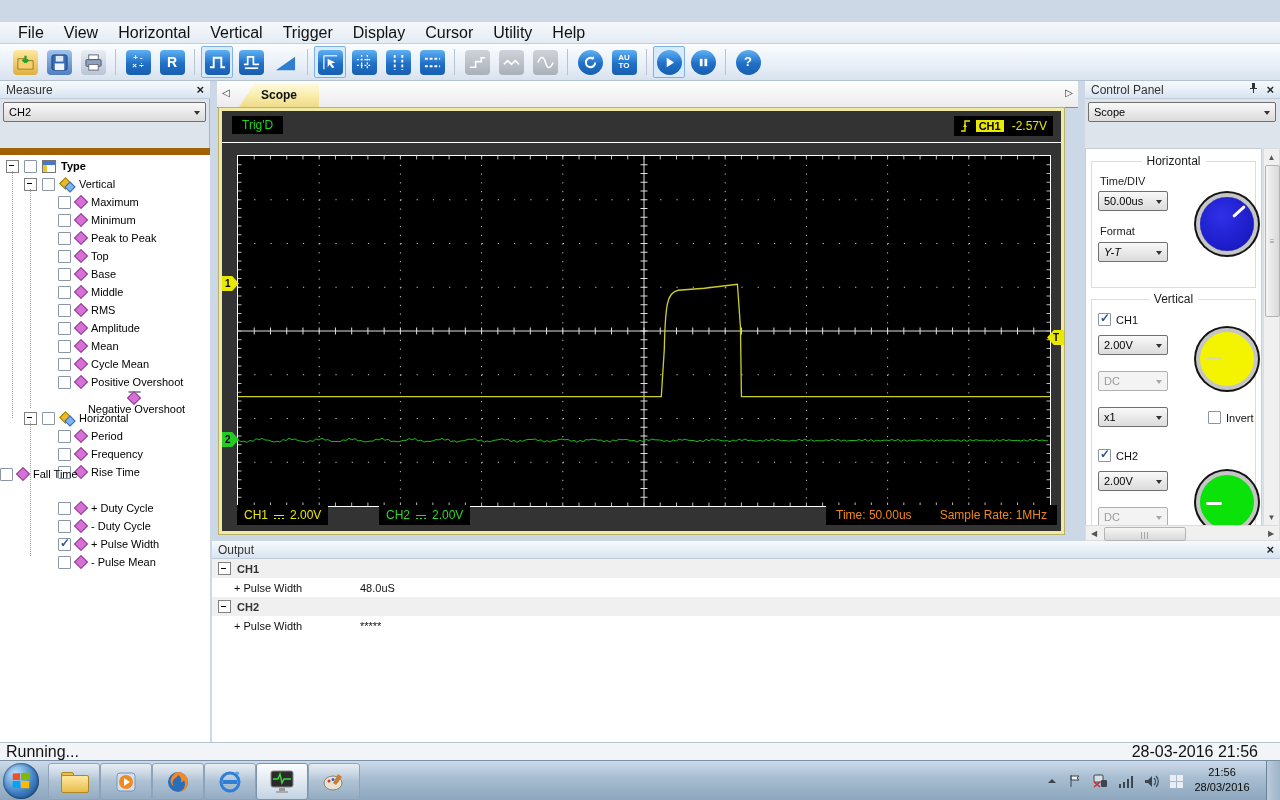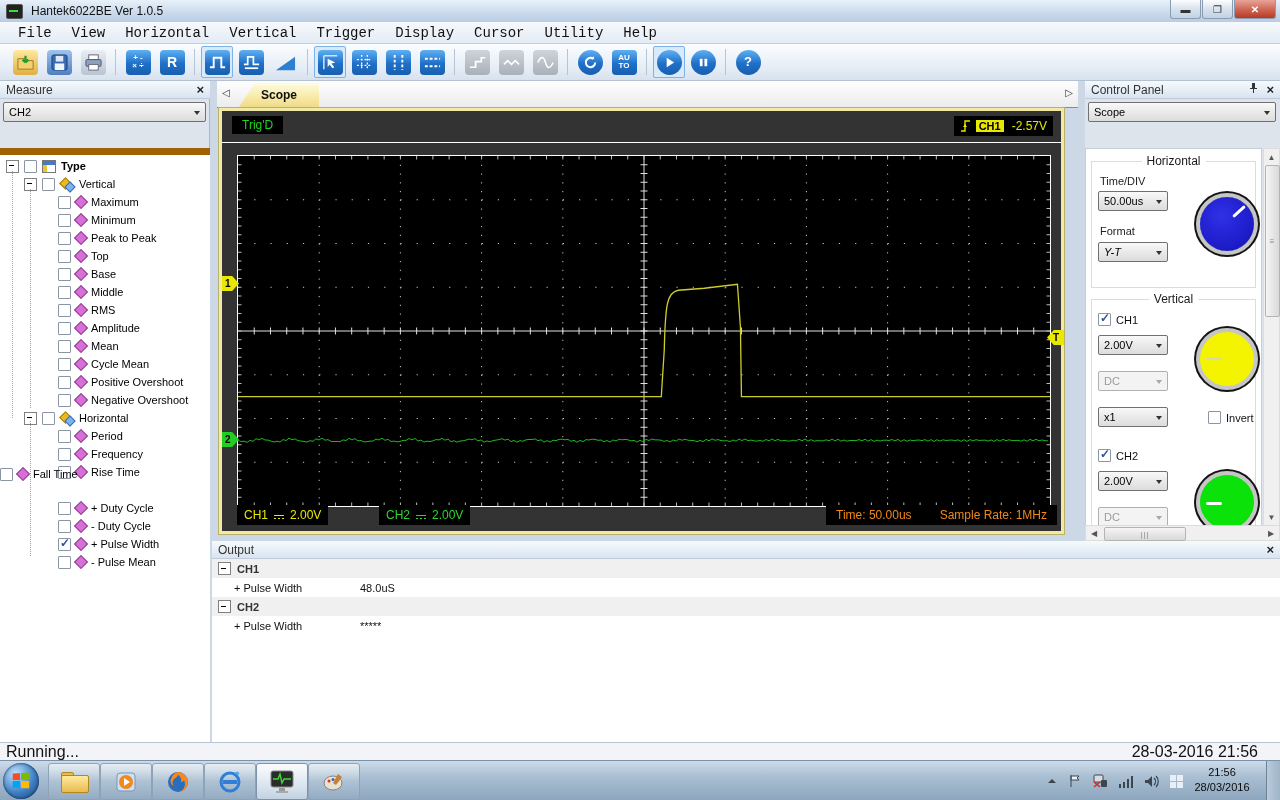--- a/index.html
+++ b/index.html
@@ -14,21 +14,21 @@
   .app-icon::after{content:"";position:absolute;left:2px;top:5px;width:9px;height:2px;background:#3ddc3d;}
   .title-text{font-size:12px;color:#111;}
   .caption-btns{position:absolute;right:4px;top:0;display:flex;}
   .cap-btn{width:29px;height:18px;border:1px solid #8a9cb2;border-top:none;display:flex;align-items:center;justify-content:center;
     background:linear-gradient(#fdfdfd,#d7e2ee 50%,#c2d2e4);font-size:10px;color:#333;border-radius:0 0 3px 3px;margin-left:1px;}
   .cap-btn.close{background:linear-gradient(#e8a397,#cf6a57 50%,#b83a24);color:#fff;font-weight:bold;width:40px;}
 
   
   .menubar{position:absolute;left:0;top:22px;width:1280px;height:22px;
     background:linear-gradient(#f6f9fc,#e3ebf4);border-bottom:1px solid #c3cfdd;display:flex;align-items:center;padding-left:8px;box-sizing:border-box;}
-  .menu-item{padding:3px 10px;font-size:14px;color:#111;font-family:Liberation Mono, monospace;}
+  .menu-item{padding:3px 10px;font-size:16px;color:#111;}
 
   
   .toolbar{position:absolute;left:0;top:44px;width:1280px;height:37px;
     background:linear-gradient(#fbfdff,#e4ecf5 70%,#d8e2ee);border-bottom:1px solid #b4c1d2;
     display:flex;align-items:center;padding-left:8px;box-sizing:border-box;}
   .tsep{width:1px;height:26px;background:#b9c4d2;margin:0 5px;}
   .tool{width:30px;height:30px;display:flex;align-items:center;justify-content:center;margin:0 1px;border:1px solid transparent;border-radius:2px;}
   .tool.active{background:#d9ebfb;border-color:#7eb2e6;}
   .tile{width:25px;height:25px;border-radius:4px;background:linear-gradient(#5fb0f2,#1f6fc8 55%,#185fae);
     display:flex;align-items:center;justify-content:center;color:#fff;font-weight:bold;}
@@ -160,29 +160,20 @@
   .showdesk{position:absolute;right:0;top:0;width:13px;height:40px;border-left:1px solid #6d8295;background:linear-gradient(90deg,#b9cadb,#9fb4c8);}
   .folder-ico{position:relative;width:26px;height:20px;}
   .folder-ico .back{position:absolute;left:0;top:3px;width:26px;height:16px;background:linear-gradient(#ffe9a0,#e8bc4e);border:1px solid #b08820;border-radius:2px;}
   .folder-ico .tab{position:absolute;left:0;top:0;width:11px;height:5px;background:#e8bc4e;border:1px solid #b08820;border-radius:2px 2px 0 0;}
 </style>
 </head>
 <body>
 
 <div class="screen">
 
-  <div class="titlebar">
-    <div class="app-icon"></div>
-    <span class="title-text">Hantek6022BE Ver 1.0.5</span>
-    <div class="caption-btns">
-      <div class="cap-btn">▬</div>
-      <div class="cap-btn">❐</div>
-      <div class="cap-btn close">✕</div>
-    </div>
-  </div>
 
   <div class="menubar">
       <span class="menu-item">File</span>
       <span class="menu-item">View</span>
       <span class="menu-item">Horizontal</span>
       <span class="menu-item">Vertical</span>
       <span class="menu-item">Trigger</span>
       <span class="menu-item">Display</span>
       <span class="menu-item">Cursor</span>
       <span class="menu-item">Utility</span>
@@ -436,21 +427,21 @@
           <span style="width:5px;flex:none;"></span>
           <span class="diamond"></span>
           <span class="tlab">Cycle Mean</span>
         </div>
         <div class="trow" style="top:218px;padding-left:58px;box-sizing:border-box;">
           <span class="checkbox"></span>
           <span style="width:5px;flex:none;"></span>
           <span class="diamond"></span>
           <span class="tlab">Positive Overshoot</span>
         </div>
-        <div class="trow" style="top:236px;padding-left:58px;box-sizing:border-box;">
+        <div class="trow" style="top:236px;padding-left:58px;box-sizing:border-box;flex-direction:column;">
           <span class="checkbox"></span>
           <span style="width:5px;flex:none;"></span>
           <span class="diamond"></span>
           <span class="tlab">Negative Overshoot</span>
         </div>
         <div class="trow" style="top:254px;padding-left:24px;box-sizing:border-box;">
           <span class="expand"></span>
           <span style="width:5px;flex:none;"></span>
           <span class="checkbox"></span>
           <span style="width:5px;flex:none;"></span>

